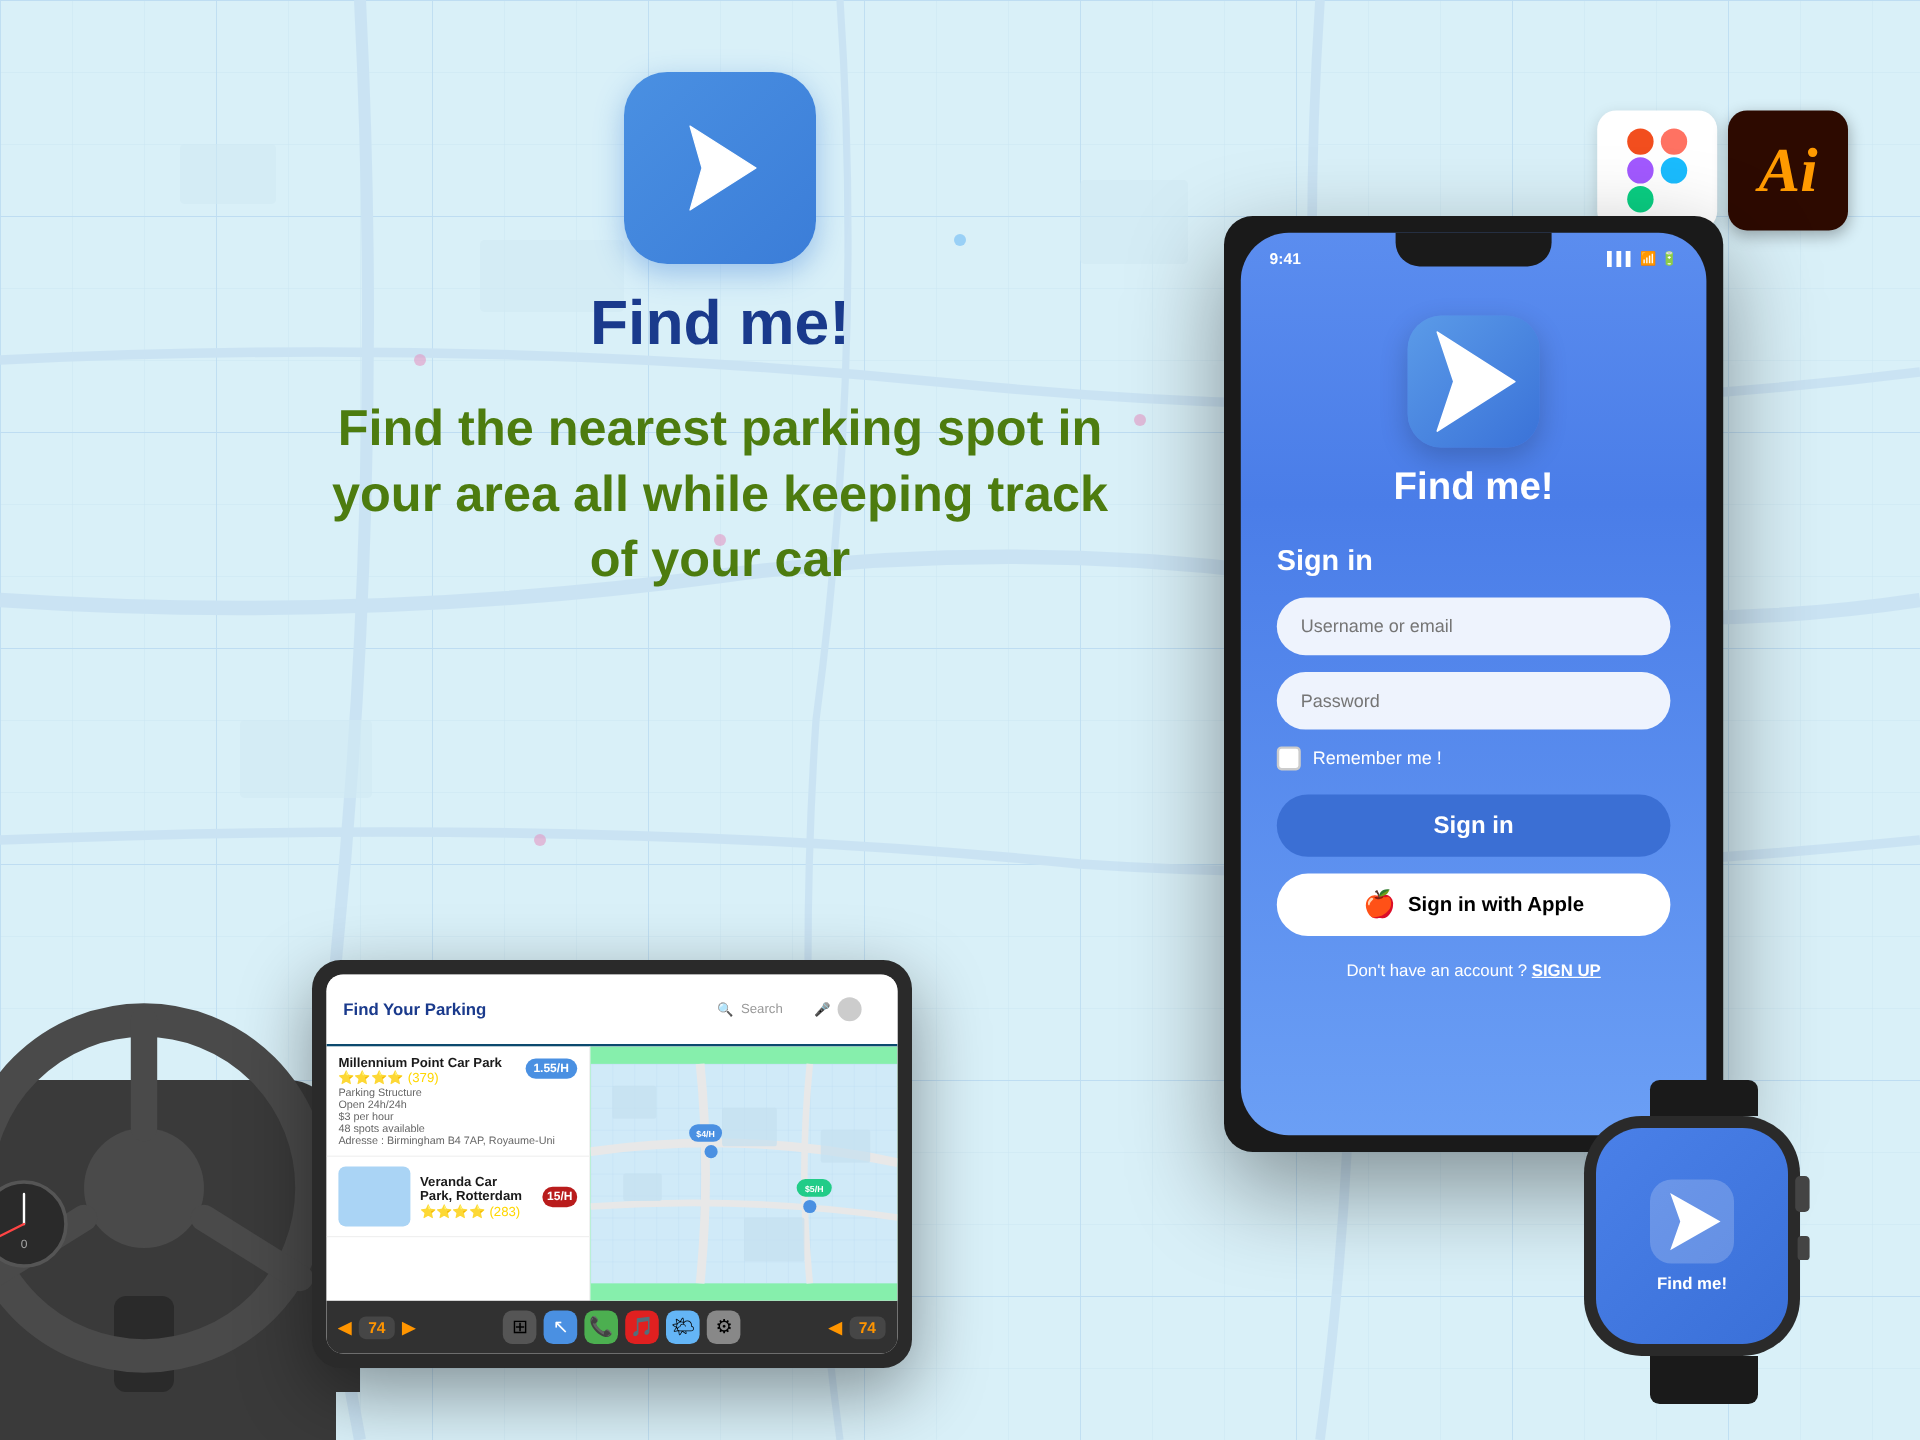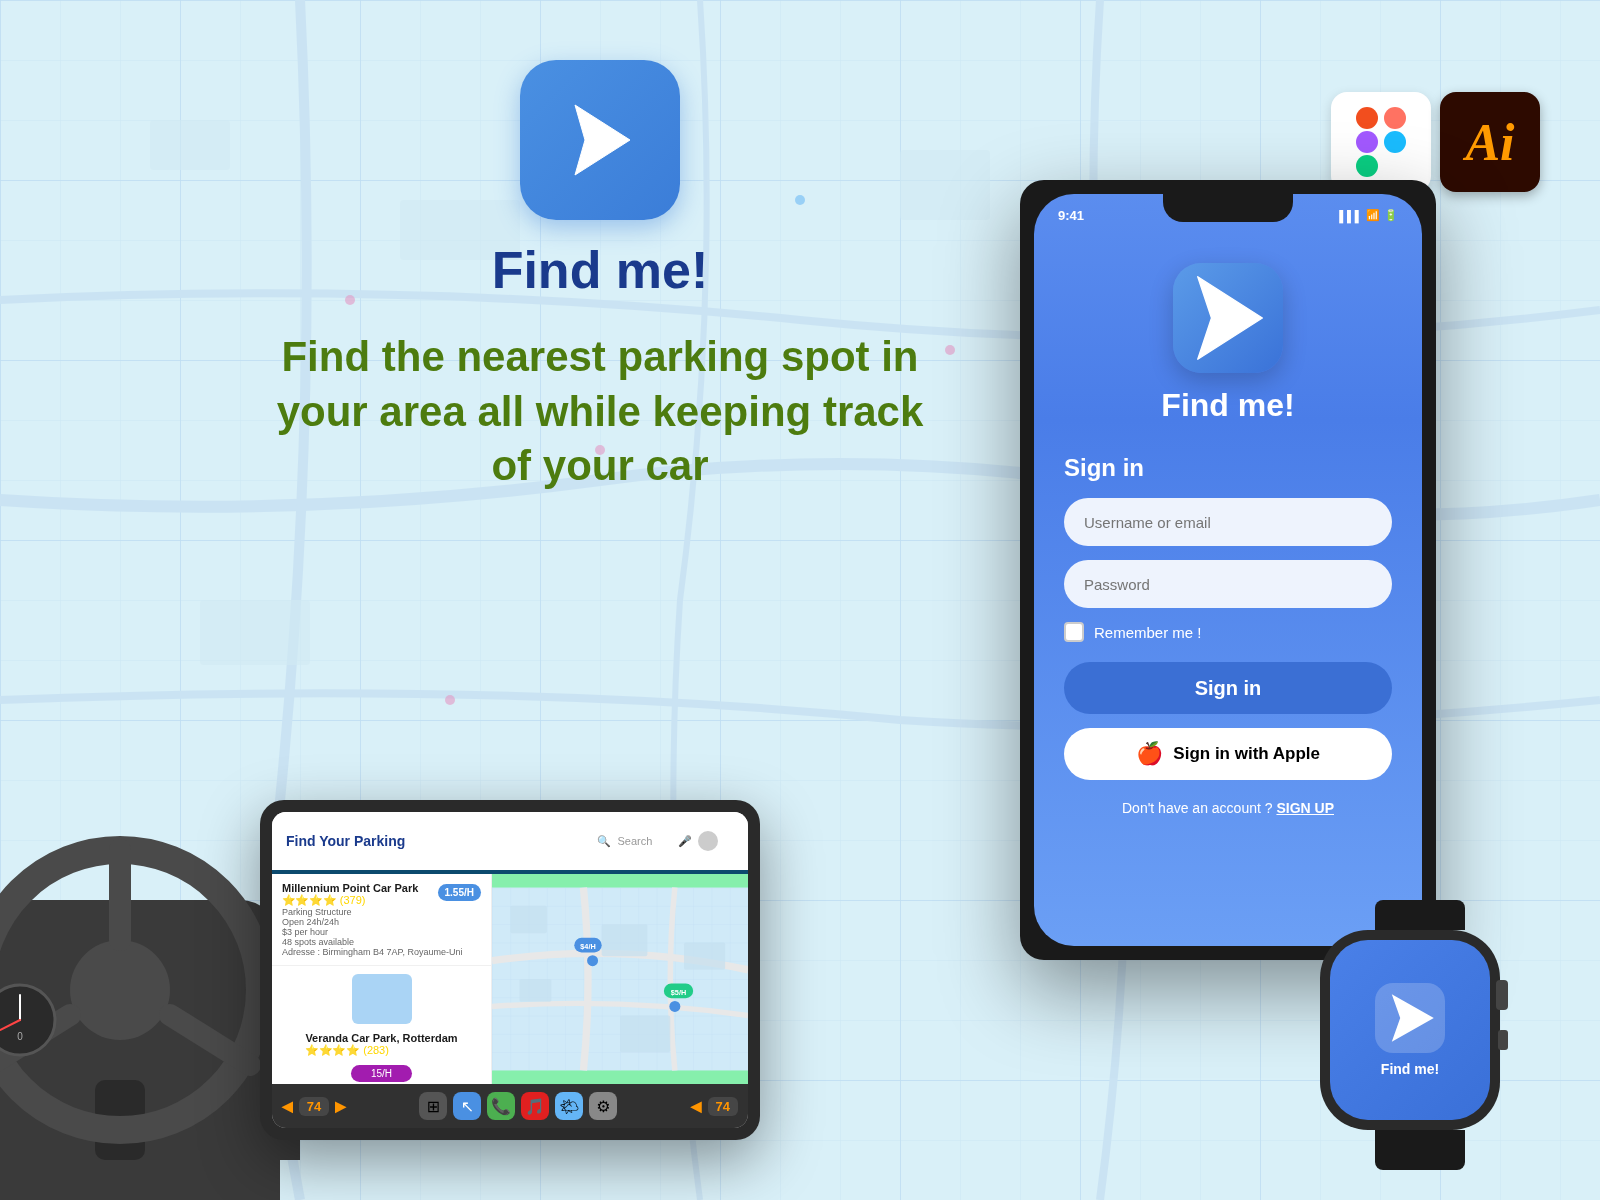--- a/index.html
+++ b/index.html
@@ -293,21 +293,21 @@
       display: flex;
       flex-direction: column;
     }
 
     .ipad-header {
       background: white;
       padding: 10px 14px;
       display: flex;
       align-items: center;
       justify-content: space-between;
-      border-bottom: 4px solid #0c4a6e;
+      border-bottom: 2px solid #0c4a6e;
     }
 
     .ipad-title {
       font-size: 14px;
       font-weight: 700;
       color: #1a3a8c;
     }
 
     .ipad-content {
       display: flex;
@@ -478,25 +478,25 @@
       background: #4a90e2;
       color: white;
       font-size: 10px;
       font-weight: 700;
       padding: 3px 7px;
       border-radius: 12px;
       display: inline-block;
     }
 
     .price-badge-green {
-      background: #a21caf;
+      background: #b91c1c;
       color: white;
       font-size: 10px;
-      font-weight: 400;
-      padding: 3px 20px;
+      font-weight: 700;
+      padding: 3px 4px;
       border-radius: 12px;
       display: inline-block;
     }
 
     
     .ipad-search {
       display: flex;
       align-items: center;
       background: white;
       border-radius: 20px;
@@ -627,21 +627,21 @@
                 <span class="price-badge">1.55/H</span>
               </div>
             </div>
             <div class="parking-details">Parking Structure</div>
             <div class="parking-details">Open 24h/24h</div>
             <div class="parking-details">$3 per hour</div>
             <div class="parking-details">48 spots available</div>
             <div class="parking-address">Adresse : Birmingham B4 7AP, Royaume-Uni</div>
           </div>
 
-          <div class="parking-item" style="display:flex;align-items:center;gap:8px;flex-direction:column;">
+          <div class="parking-item" style="display:flex;align-items:center;gap:8px;">
             <div style="width:60px;height:50px;background:#aad4f5;border-radius:6px;flex-shrink:0;"></div>
             <div style="flex:1;">
               <div class="parking-name">Veranda Car Park, Rotterdam</div>
               <div class="stars">⭐⭐⭐⭐ (283)</div>
             </div>
             <span class="price-badge-green">15/H</span>
           </div>
         </div>
 
         <div class="ipad-map">

